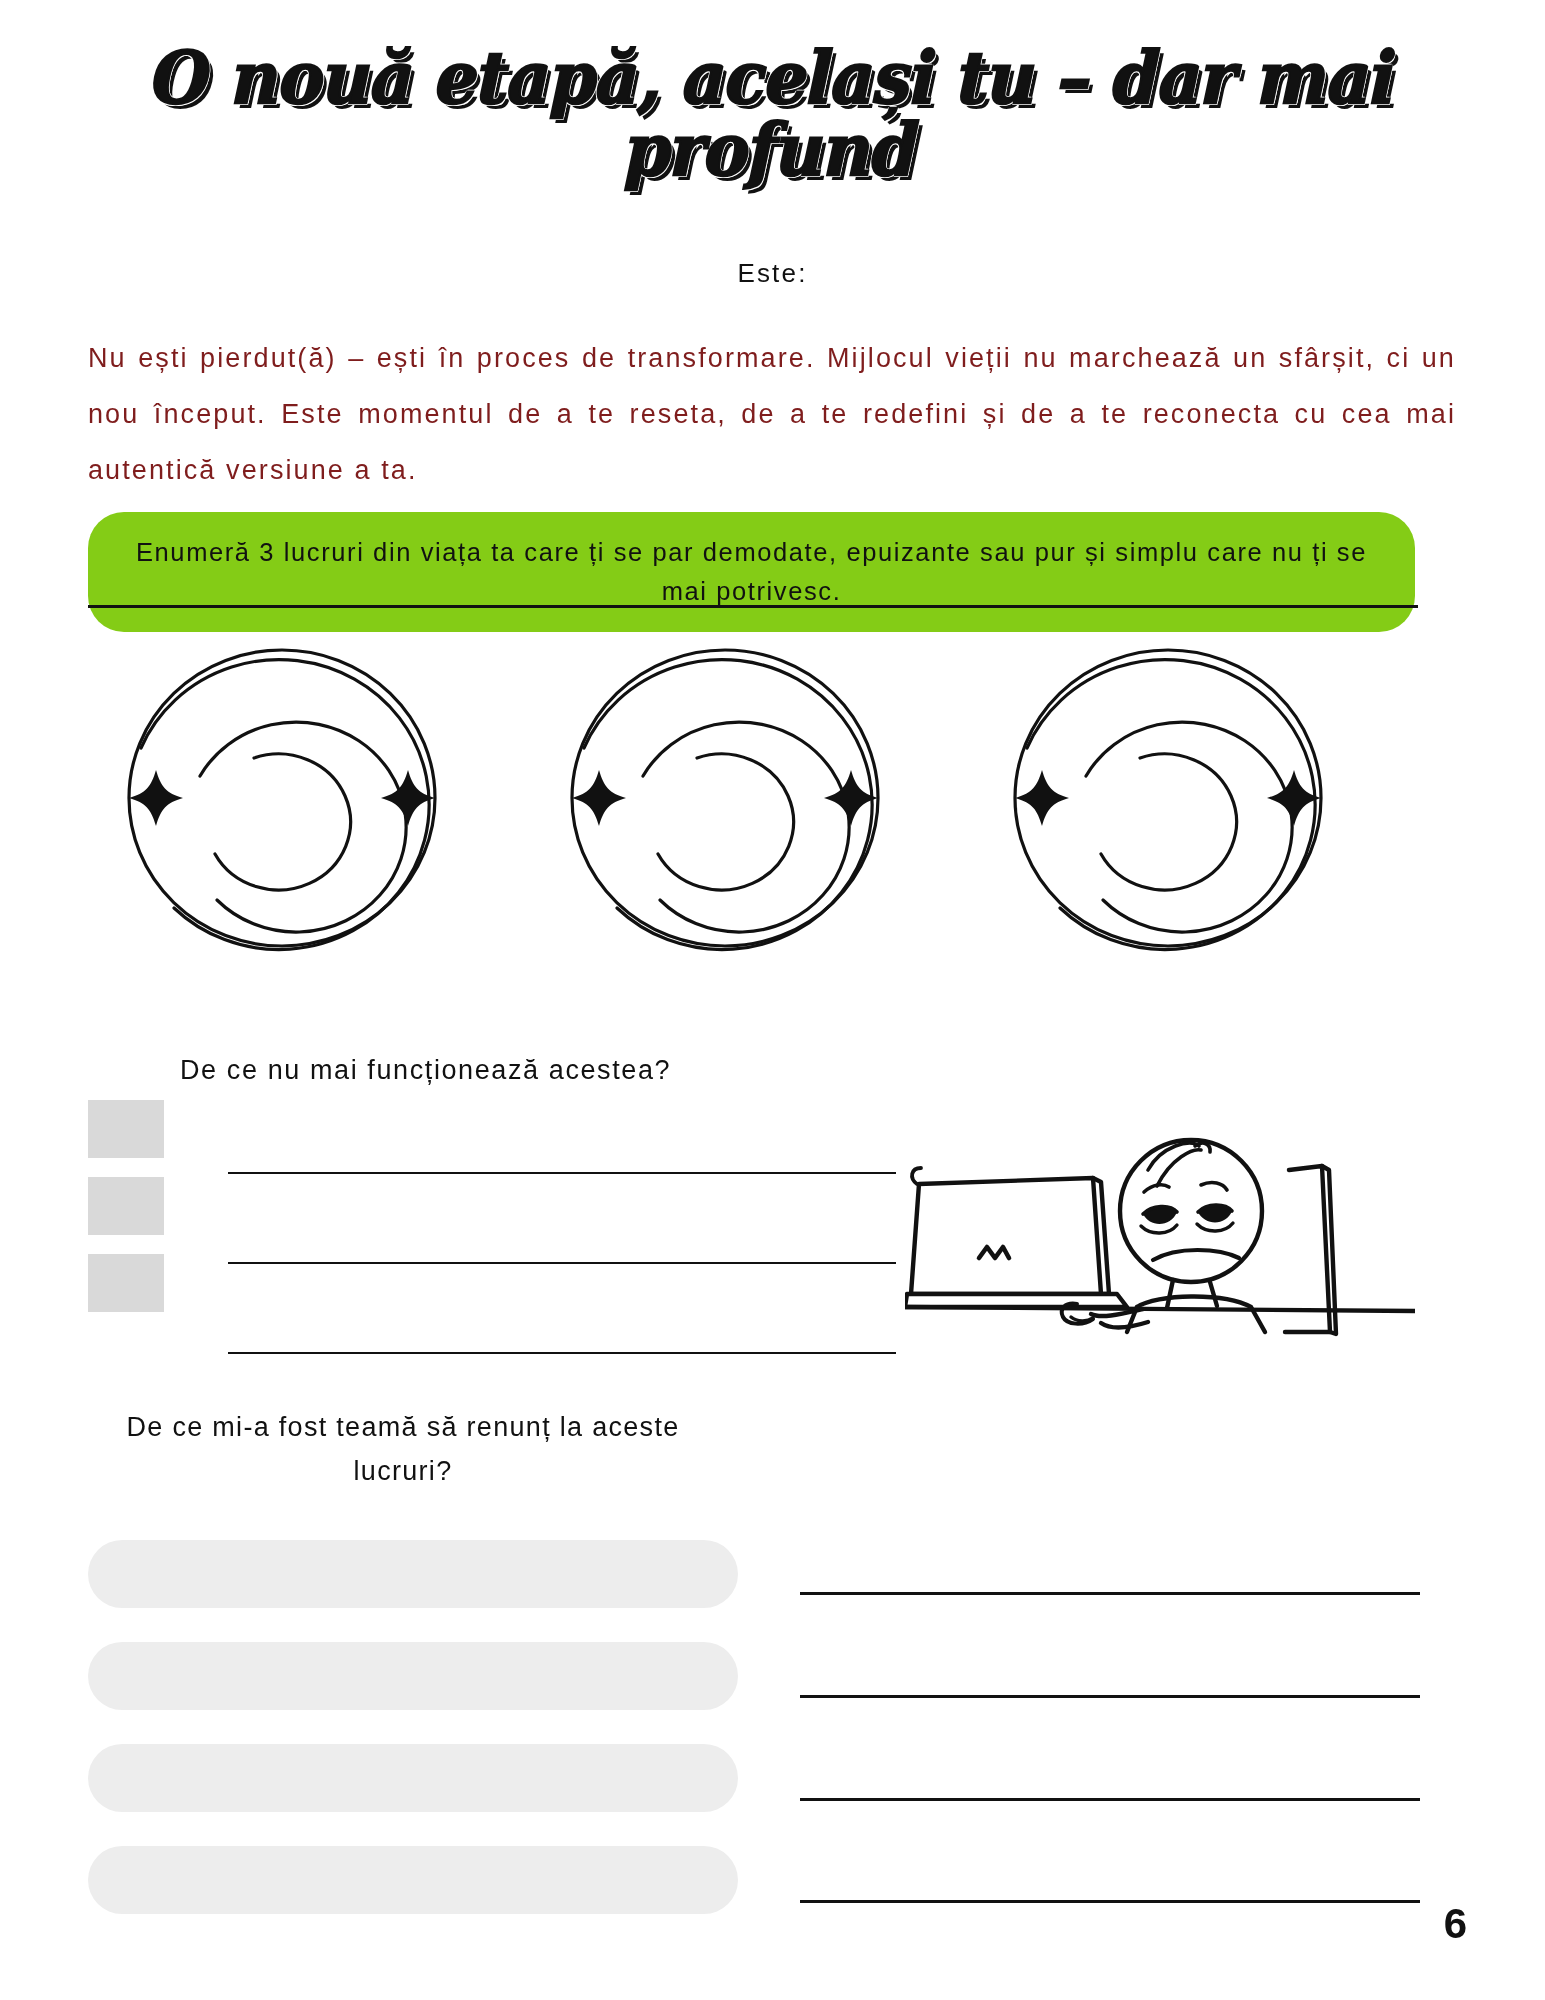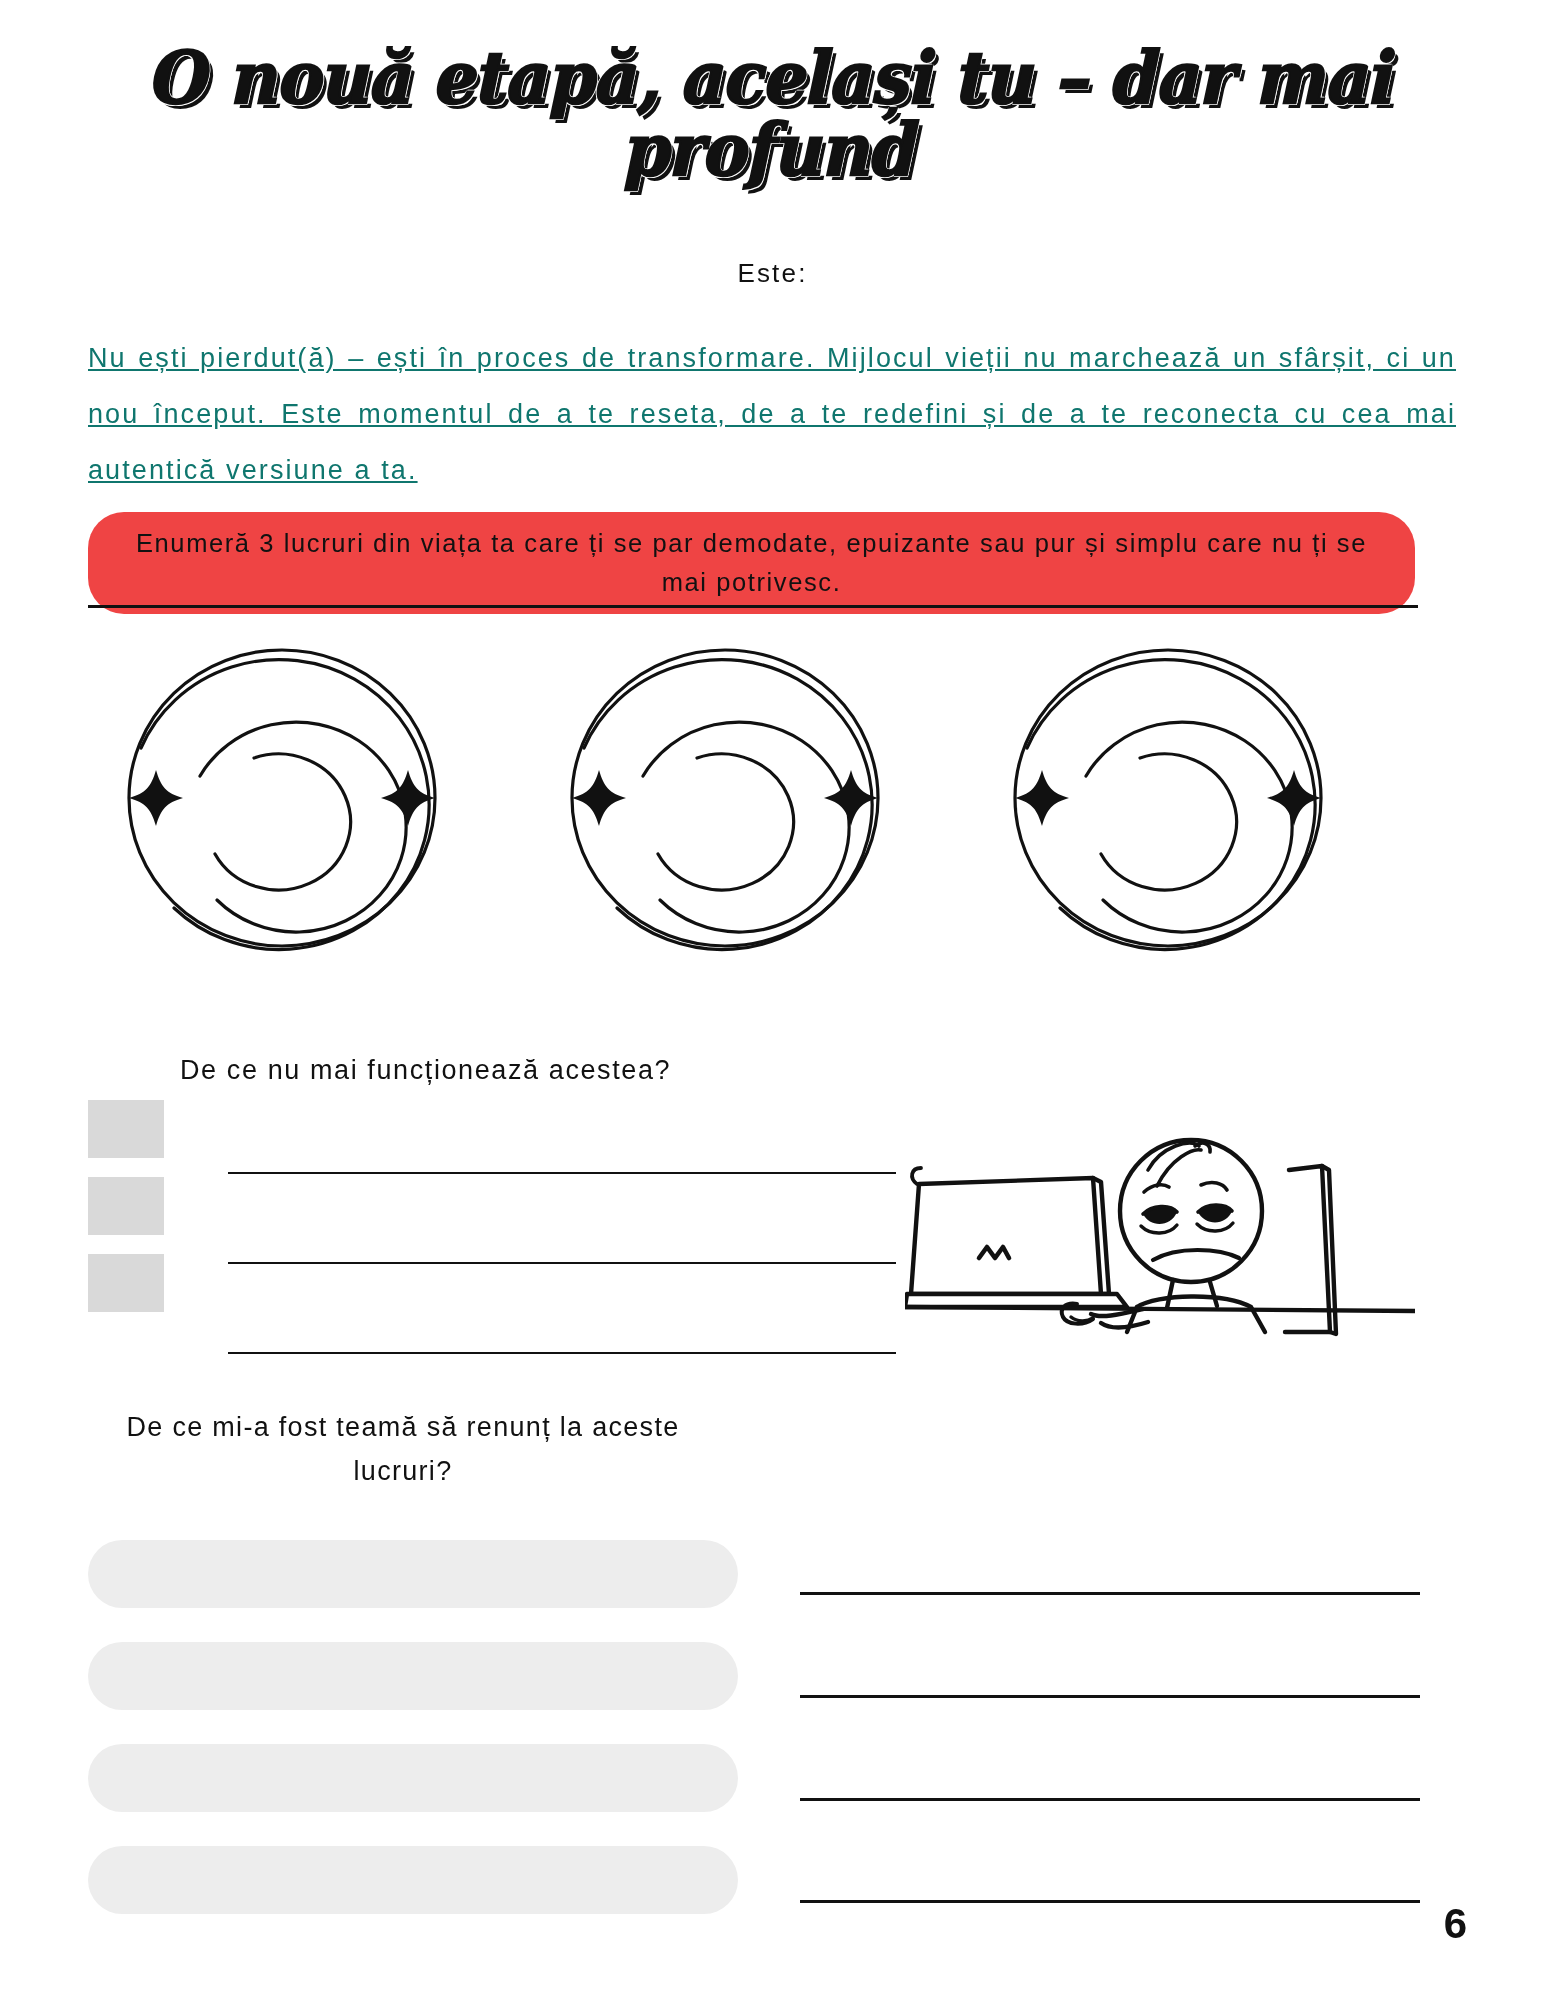--- a/index.html
+++ b/index.html
@@ -65,37 +65,36 @@
   
   .intro {
     position: absolute;
     top: 330px;
     left: 88px;
     width: 1368px;
     font-size: 27px;
     line-height: 56px;
     letter-spacing: 2.1px;
     text-align: justify;
-    color: #0f766e;
-    text-decoration: underline;
+    color: #7f1d1d;
   }
 
   
   .prompt-banner {
     position: absolute;
     top: 512px;
     left: 88px;
     width: 1327px;
     min-height: 72px;
-    background: #ef4444;
+    background: #84cc16;
     border-radius: 36px;
     display: flex;
     align-items: center;
     justify-content: center;
-    padding: 12px 44px;
+    padding: 21px 44px;
   }
   .prompt-banner span {
     display: block;
     text-align: center;
     font-size: 25.5px;
     line-height: 39px;
     letter-spacing: 1.6px;
     color: #111;
   }
 

